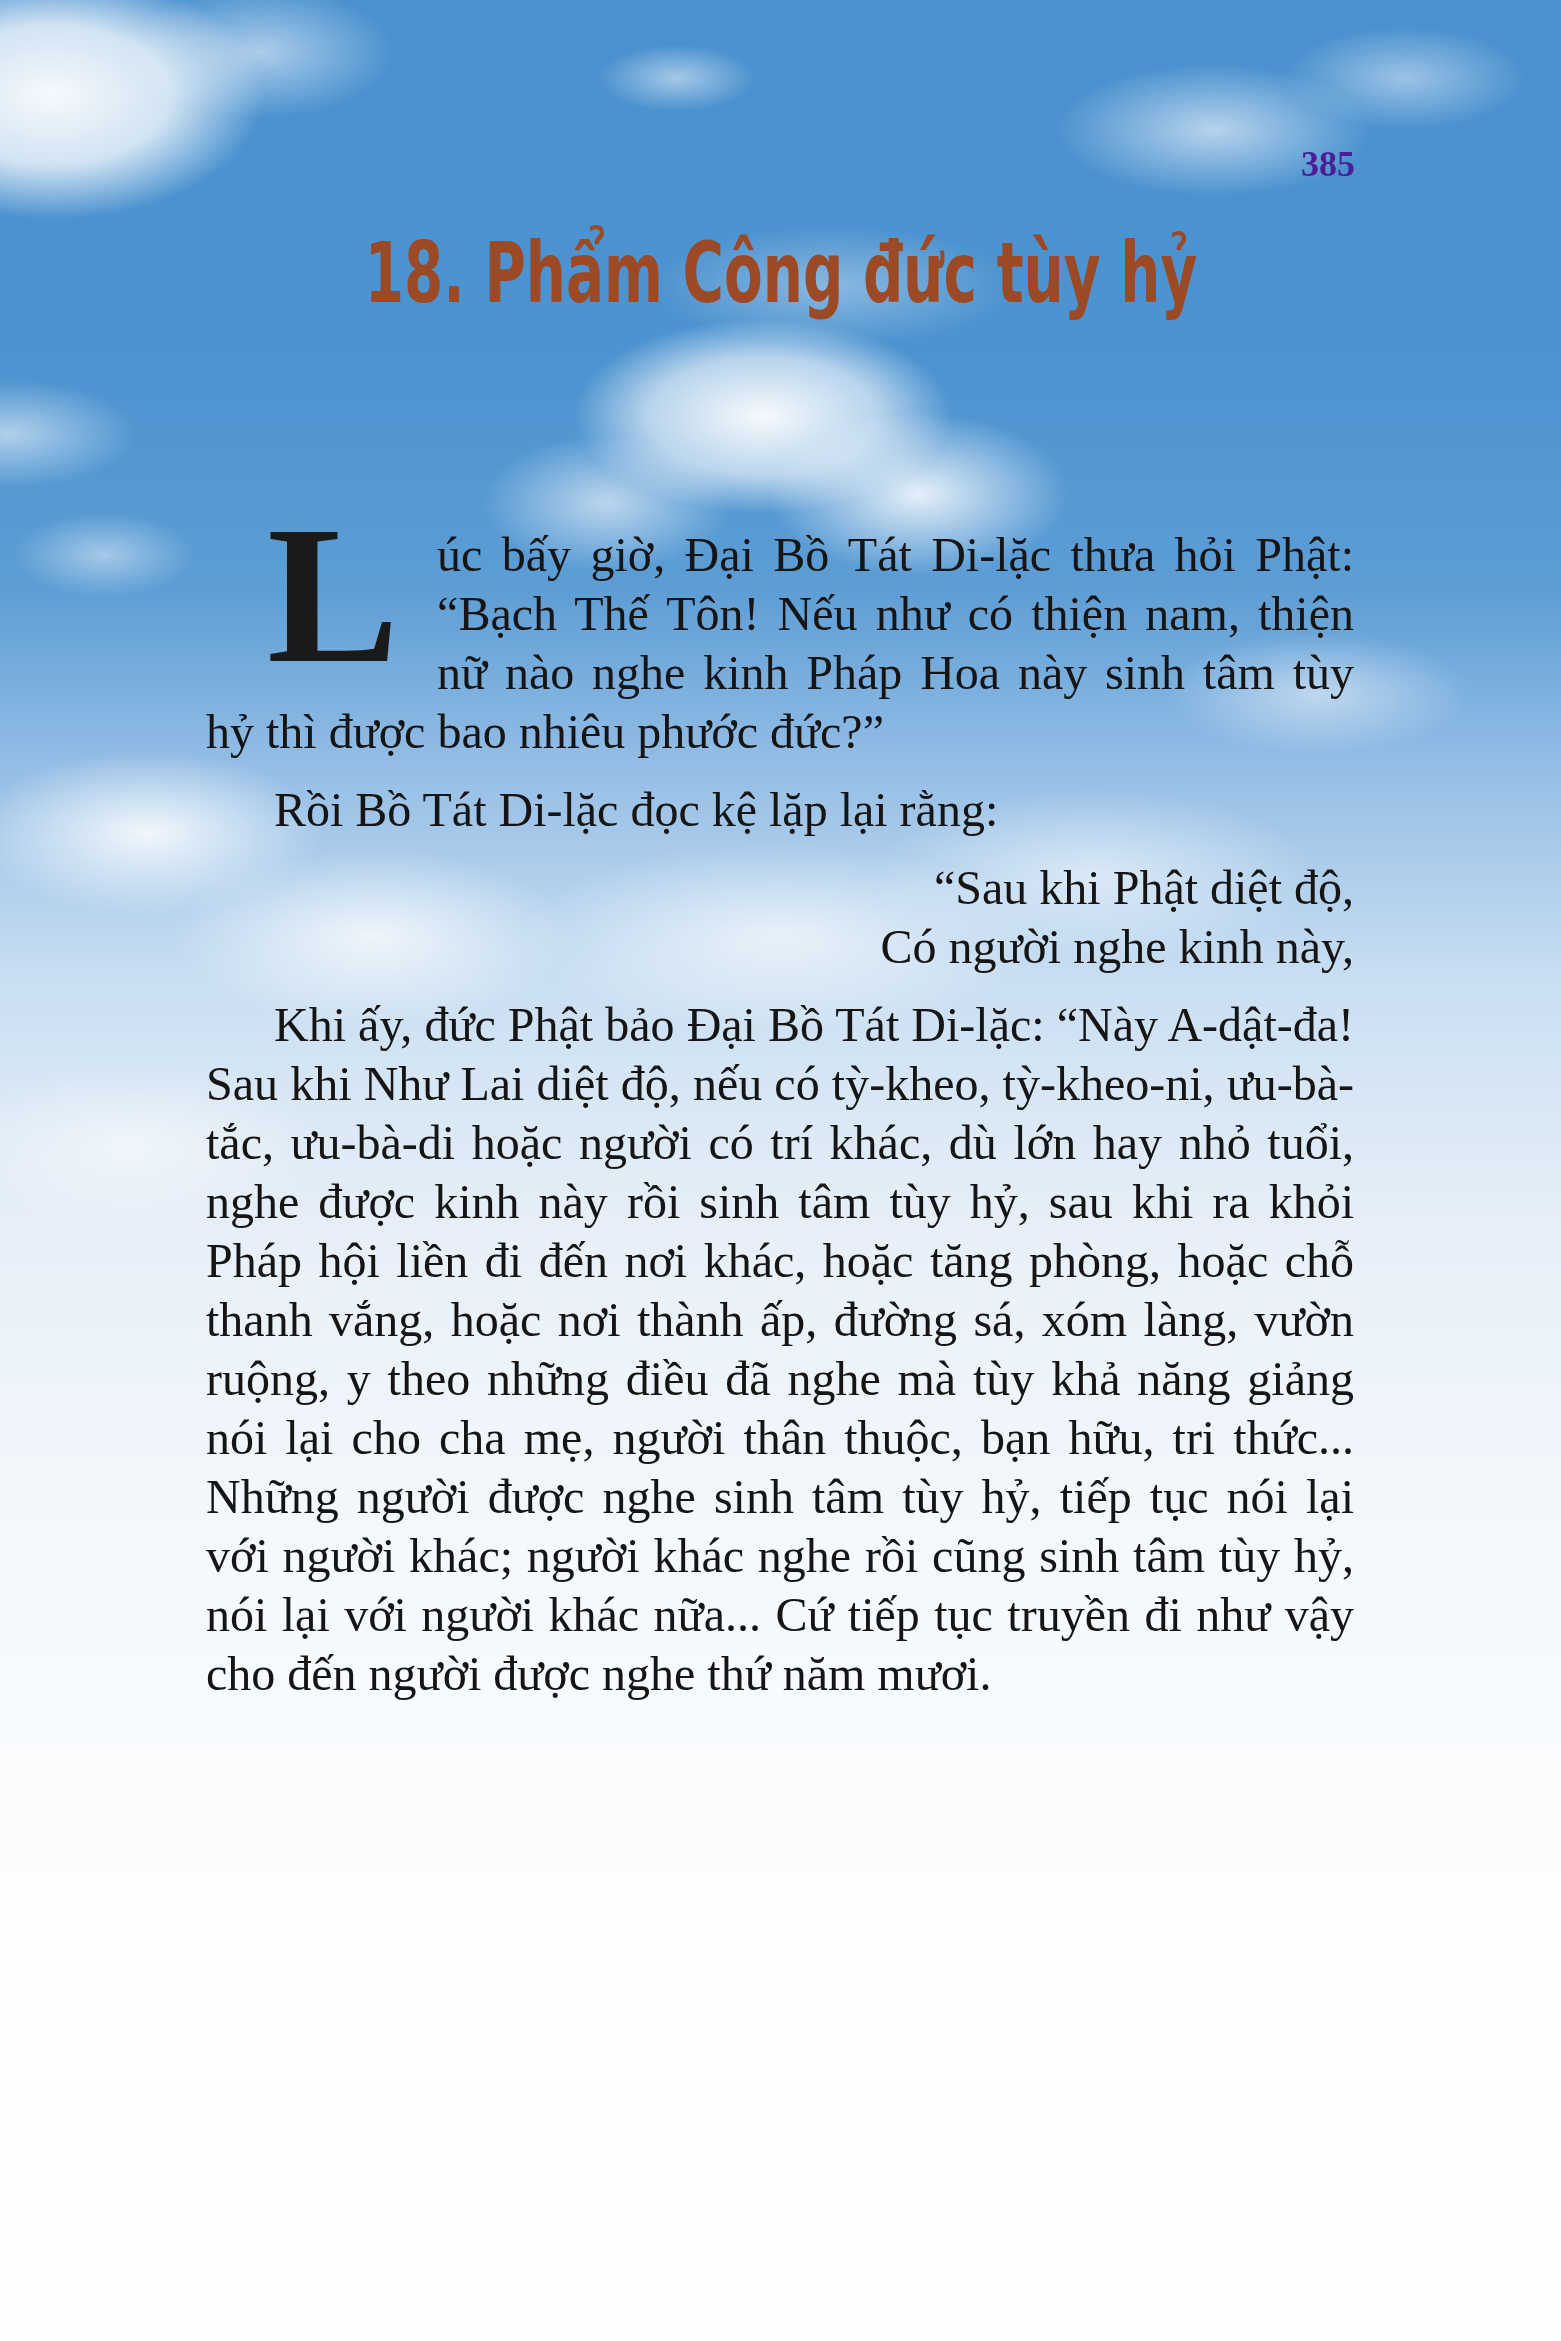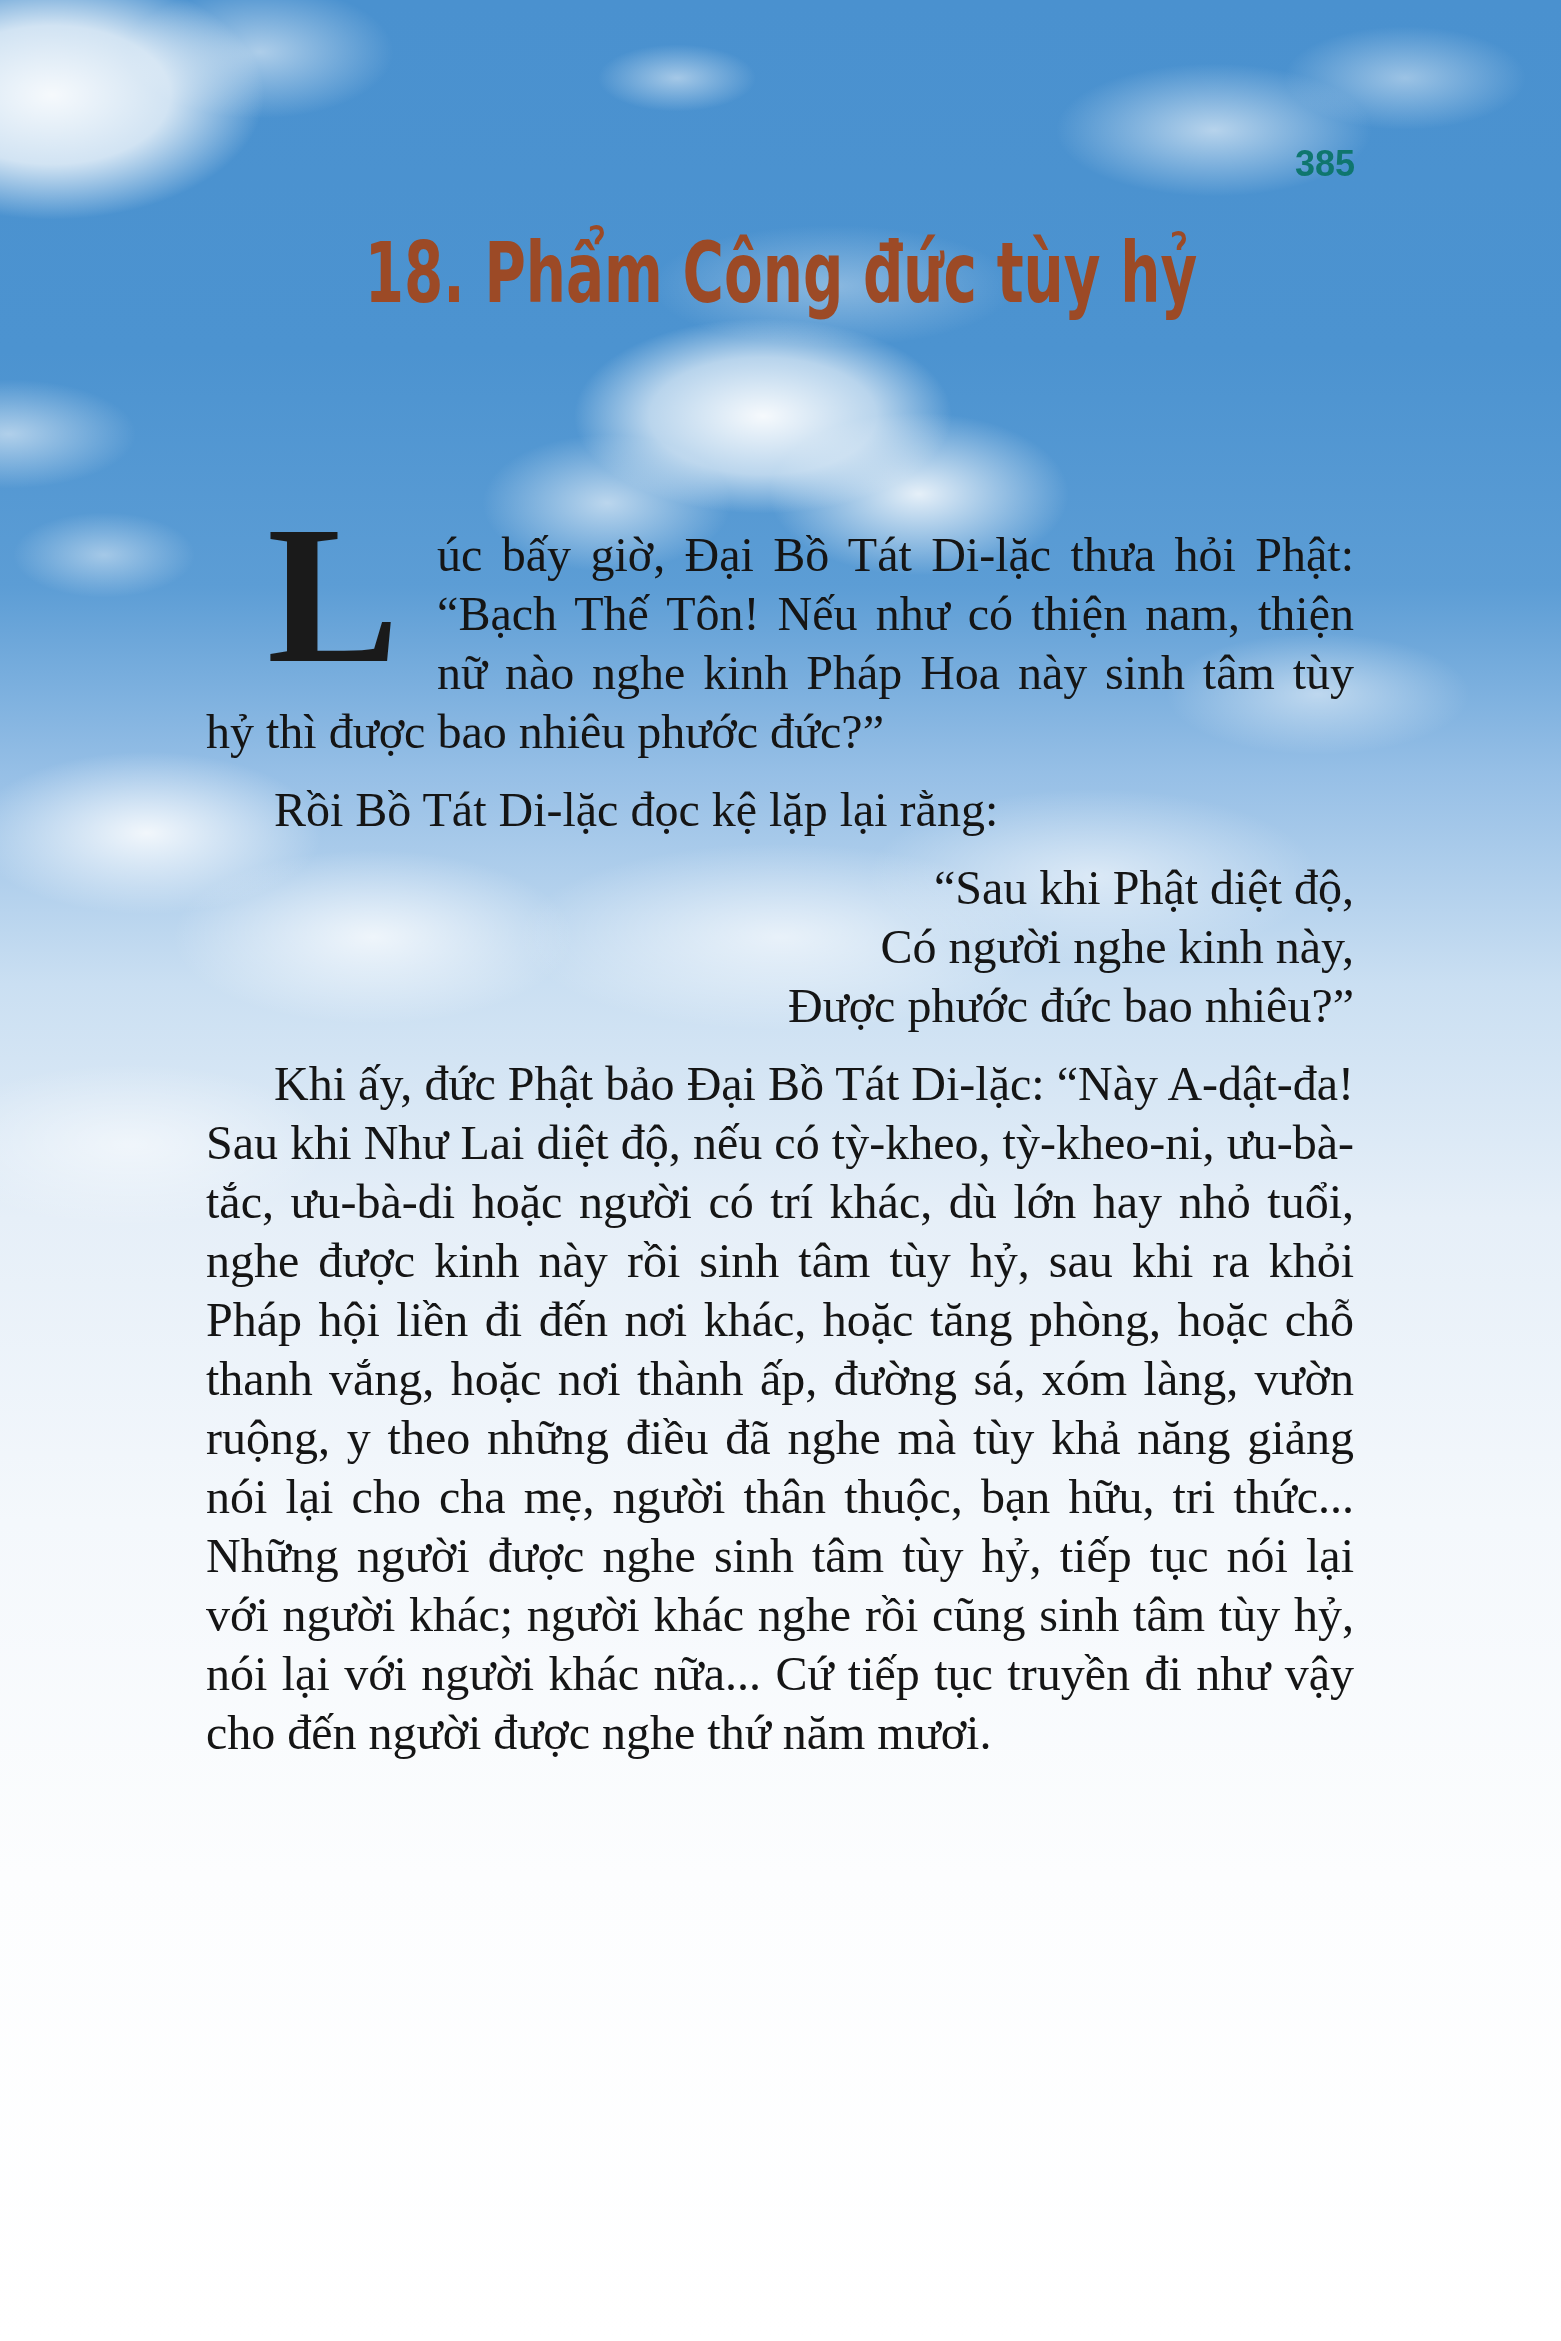--- a/index.html
+++ b/index.html
@@ -26,22 +26,22 @@
       radial-gradient(ellipse 173px 95px at 607px 503px, rgba(255,255,255,.60) 0%, rgba(255,255,255,0) 72%),
       radial-gradient(ellipse 217px 87px at 1318px 694px,rgba(255,255,255,.50) 0%, rgba(255,255,255,0) 70%),
       radial-gradient(ellipse 243px 113px at 147px 833px, rgba(255,255,255,.85) 0%, rgba(255,255,255,0) 72%),
       radial-gradient(ellipse 278px 121px at 373px 937px,rgba(255,255,255,.75) 0%, rgba(255,255,255,0) 72%),
       radial-gradient(ellipse 364px 130px at 781px 937px,rgba(255,255,255,.65) 0%, rgba(255,255,255,0) 72%),
       radial-gradient(ellipse 312px 121px at 1093px 876px,rgba(255,255,255,.55) 0%, rgba(255,255,255,0) 72%),
       radial-gradient(ellipse 278px 113px at 130px 1145px,rgba(255,255,255,.55) 0%, rgba(255,255,255,0) 72%);}
 
   
   .page-number{position:absolute;top:146px;right:206px;
-    font-family:Liberation Sans, sans-serif;font-weight:bold;
-    font-size:36px;line-height:1;color:#0f766e;}
+    font-family:Liberation Serif, serif;font-weight:bold;
+    font-size:36px;line-height:1;color:#4c1d95;}
   .chapter-title{position:absolute;top:232px;left:50%;
     transform:translateX(-50%) scaleX(0.68);transform-origin:center top;
     font-family:"DejaVu Sans", sans-serif;font-weight:bold;
     font-size:83px;line-height:1;white-space:nowrap;color:#9c4a26;}
 
   
   .text-block{position:absolute;left:206px;top:525px;width:1148px;
     font-size:48px;line-height:59px;color:#151515;}
   .para{margin:0;text-align:justify;}
   .para + .para{margin-top:19px;}
@@ -64,20 +64,19 @@
 
 <div class="text-block">
 
   <p class="para"><span class="dropcap">L</span><span>úc bấy giờ, Đại Bồ Tát Di-lặc thưa hỏi Phật: “Bạch Thế Tôn! Nếu như có thiện nam, thiện nữ nào nghe kinh Pháp Hoa này sinh tâm tùy hỷ thì được bao nhiêu phước đức?”</span></p>
 
   <p class="para indent">Rồi Bồ Tát Di-lặc đọc kệ lặp lại rằng:</p>
 
   <div class="para verse">
     <div>“Sau khi Phật diệt độ,</div>
     <div>Có người nghe kinh này,</div>
-    <div>Được phước đức bao nhiêu?”</div>
   </div>
 
   <p class="para indent">Khi ấy, đức Phật bảo Đại Bồ Tát Di-lặc: “Này A-dật-đa! Sau khi Như Lai diệt độ, nếu có tỳ-kheo, tỳ-kheo-ni, ưu-bà-tắc, ưu-bà-di hoặc người có trí khác, dù lớn hay nhỏ tuổi, nghe được kinh này rồi sinh tâm tùy hỷ, sau khi ra khỏi Pháp hội liền đi đến nơi khác, hoặc tăng phòng, hoặc chỗ thanh vắng, hoặc nơi thành ấp, đường sá, xóm làng, vườn ruộng, y theo những điều đã nghe mà tùy khả năng giảng nói lại cho cha mẹ, người thân thuộc, bạn hữu, tri thức... Những người được nghe sinh tâm tùy hỷ, tiếp tục nói lại với người khác; người khác nghe rồi cũng sinh tâm tùy hỷ, nói lại với người khác nữa... Cứ tiếp tục truyền đi như vậy cho đến người được nghe thứ năm mươi.</p>
 
 
 </div>
 
 
 </body></html>

